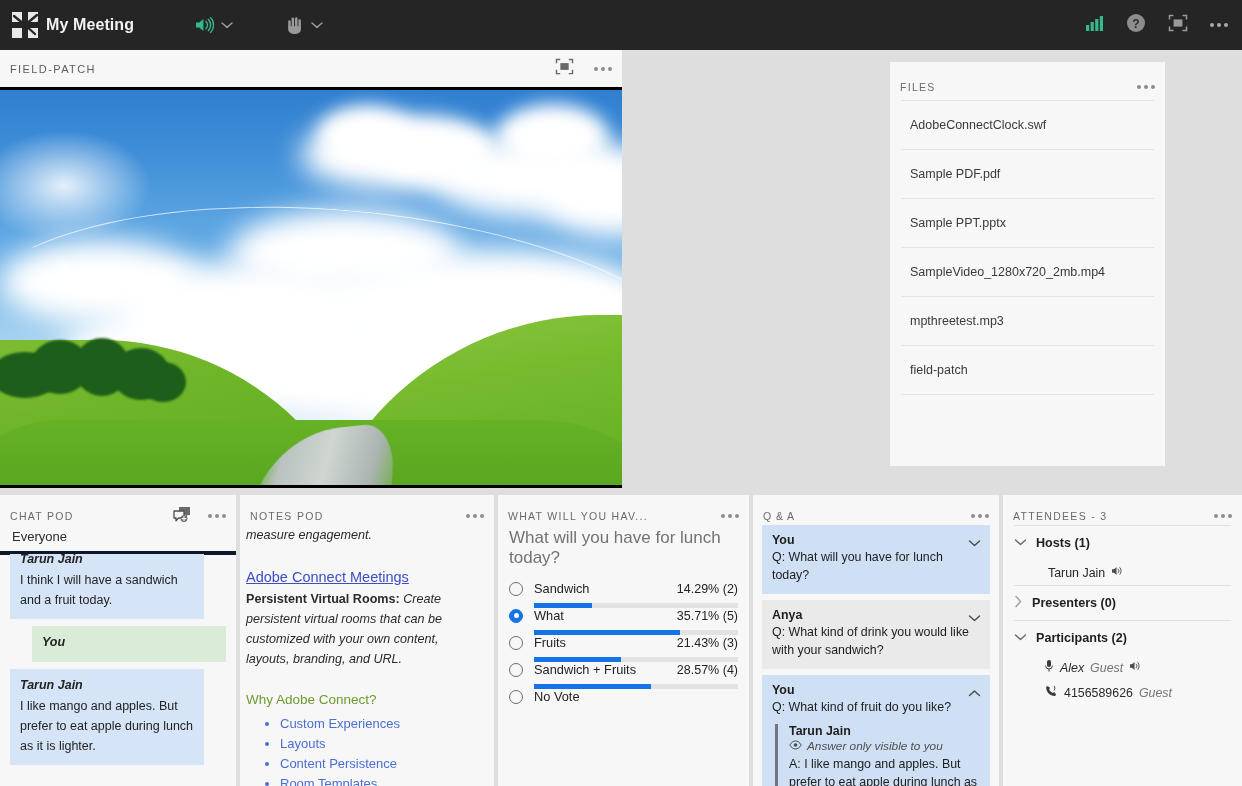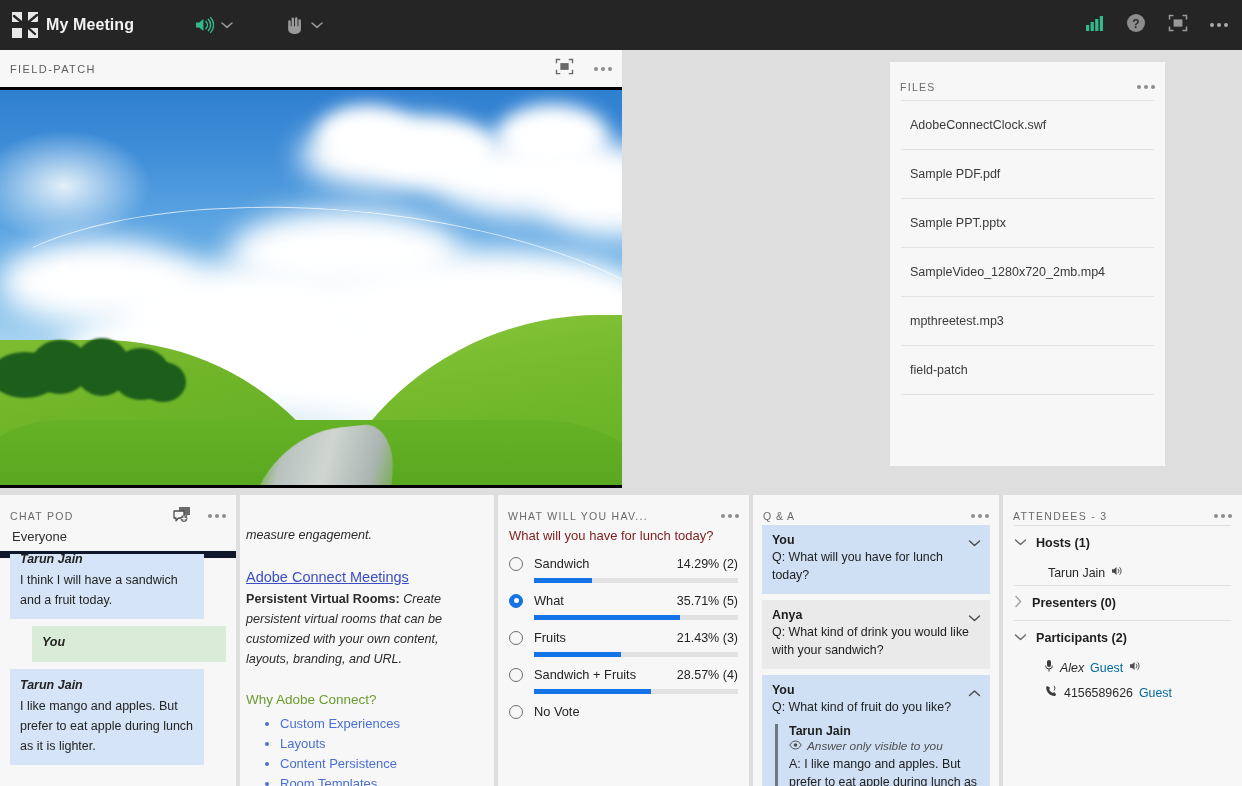--- a/index.html
+++ b/index.html
@@ -135,21 +135,21 @@
   
   #chat-pod     { left:0;    top:495px; width:236px; height:291px; }
   #notes-pod    { left:240px; top:495px; width:254px; height:291px; }
   #poll-pod     { left:498px; top:495px; width:251px; height:291px; }
   #qa-pod       { left:753px; top:495px; width:246px; height:291px; }
   #att-pod      { left:1003px; top:495px; width:239px; height:291px; }
 
   
   #chat-tabbar {
     padding: 2px 10px 0 10px;
-    border-bottom: 7px solid #0f172a;
+    border-bottom: 4px solid #0f172a;
     margin: 0 0 0 0;
   }
   #chat-tab {
     display:inline-block; font-size:13px; color:#2c2c2c;
     padding: 2px 2px 7px 2px;
   }
   #chat-scroll {
     position:absolute; left:0; top:59px; right:0; bottom:0;
     padding: 0 10px 0 10px; overflow:hidden;
   }
@@ -179,22 +179,22 @@
   #notes-h2 { color:#6c9b2f; font-size:13.5px; margin-top:21px; }
   #notes-ul { list-style:none; margin-top: 4px; }
   #notes-ul li { position:relative; padding-left: 34px; color:#4a6fd4; font-size:13px; line-height:20px; }
   #notes-ul li::before {
     content:""; position:absolute; left:19px; top:8px;
     width:4px; height:4px; border-radius:50%; background:#4a6fd4;
   }
 
   
   #poll-body { position:absolute; left:0; top:30px; right:0; bottom:0; padding: 0 11px; overflow:hidden; }
-  #poll-q { font-size: 13px; color:#7f1d1d; margin: 3px 0 13px 0; }
-  .poll-opt { margin-bottom: 10px; }
+  #poll-q { font-size: 17px; color:#737373; margin: 3px 0 13px 0; }
+  .poll-opt { }
   .poll-line { display:flex; align-items:center; }
   .radio {
     width:14px; height:14px; border-radius:50%;
     border:1.6px solid #6d6d6d; flex:none; margin-right:11px;
     background:#f7f7f7;
   }
   .radio.sel { border-color:#1473e6; background:#1473e6; position:relative; }
   .radio.sel::after {
     content:""; position:absolute; left:3.6px; top:3.6px;
     width:5px; height:5px; border-radius:50%; background:#fff;
@@ -227,21 +227,21 @@
   .att-group {
     height: 34px; display:flex; align-items:center; gap:9px;
     font-size:12.6px; font-weight:700; color:#1f1f1f;
   }
   .att-person {
     height: 25px; display:flex; align-items:center; gap:6px;
     font-size:12.4px; color:#2a2a2a; padding-left: 34px;
   }
   .att-person.icon-row { padding-left: 30px; }
   .att-name-it { font-style: italic; }
-  .att-guest { color:#0369a1; }
+  .att-guest { font-style: italic; color:#737373; }
 </style>
 </head>
 <body>
 
 <div id="topbar">
   <div id="logo-wrap">
     <svg class="logo-svg" width="26" height="26" viewBox="0 0 26 26" aria-hidden="true">
       <rect x="0" y="0" width="10" height="10" fill="#e8e8e8"></rect>
       <rect x="16" y="0" width="10" height="10" fill="#e8e8e8"></rect>
       <rect x="0" y="16" width="10" height="10" fill="#e8e8e8"></rect>
@@ -454,20 +454,28 @@
       <span class="who">You</span>
     </div>
     <div class="bubble them">
       <span class="who">Tarun Jain</span>
       <span>I like mango and apples. But prefer to eat apple during lunch as it is lighter.</span>
     </div>
   </div>
 </div>
 
 <div class="pod" id="notes-pod">
+  <div class="pod-head">
+    <span class="pod-title">NOTES POD</span>
+    <span class="dots3">
+        <i></i>
+        <i></i>
+        <i></i>
+      </span>
+  </div>
   <div id="notes-body">
     <div class="it">measure engagement.</div>
     <a id="notes-link" href="#">Adobe Connect Meetings</a>
     <div id="notes-p2"><b>Persistent Virtual Rooms:</b><span class="it"> Create persistent virtual rooms that can be customized with your own content, layouts, branding, and URL.</span></div>
     <div id="notes-h2">Why Adobe Connect?</div>
     <ul id="notes-ul">
       <li><span>Custom Experiences</span></li>
       <li><span>Layouts</span></li>
       <li><span>Content Persistence</span></li>
       <li><span>Room Templates</span></li>

